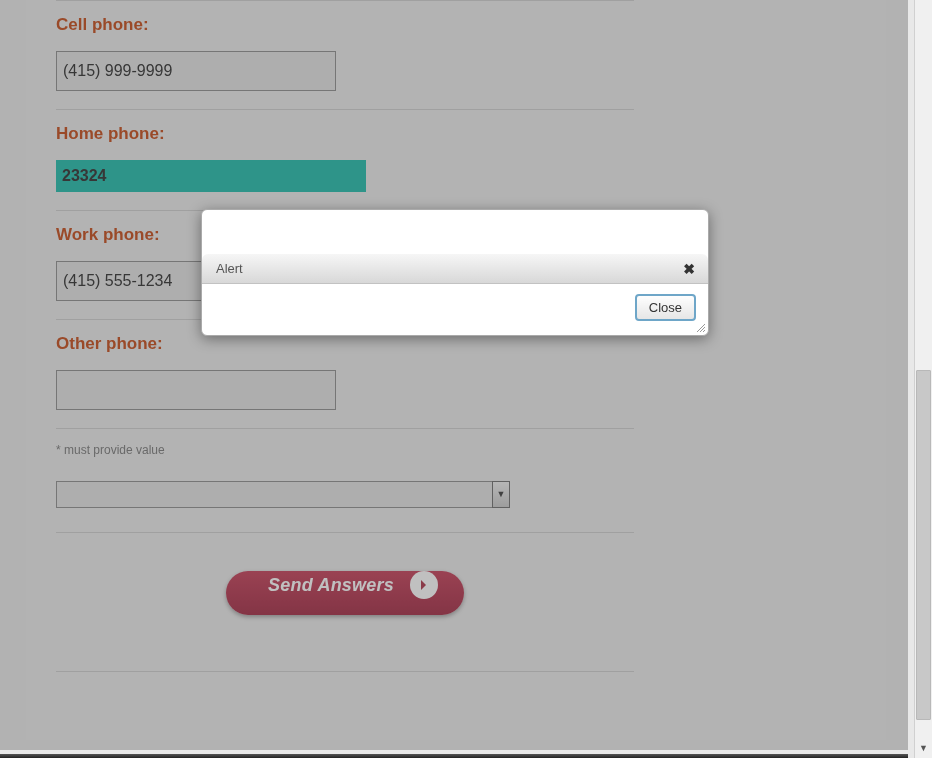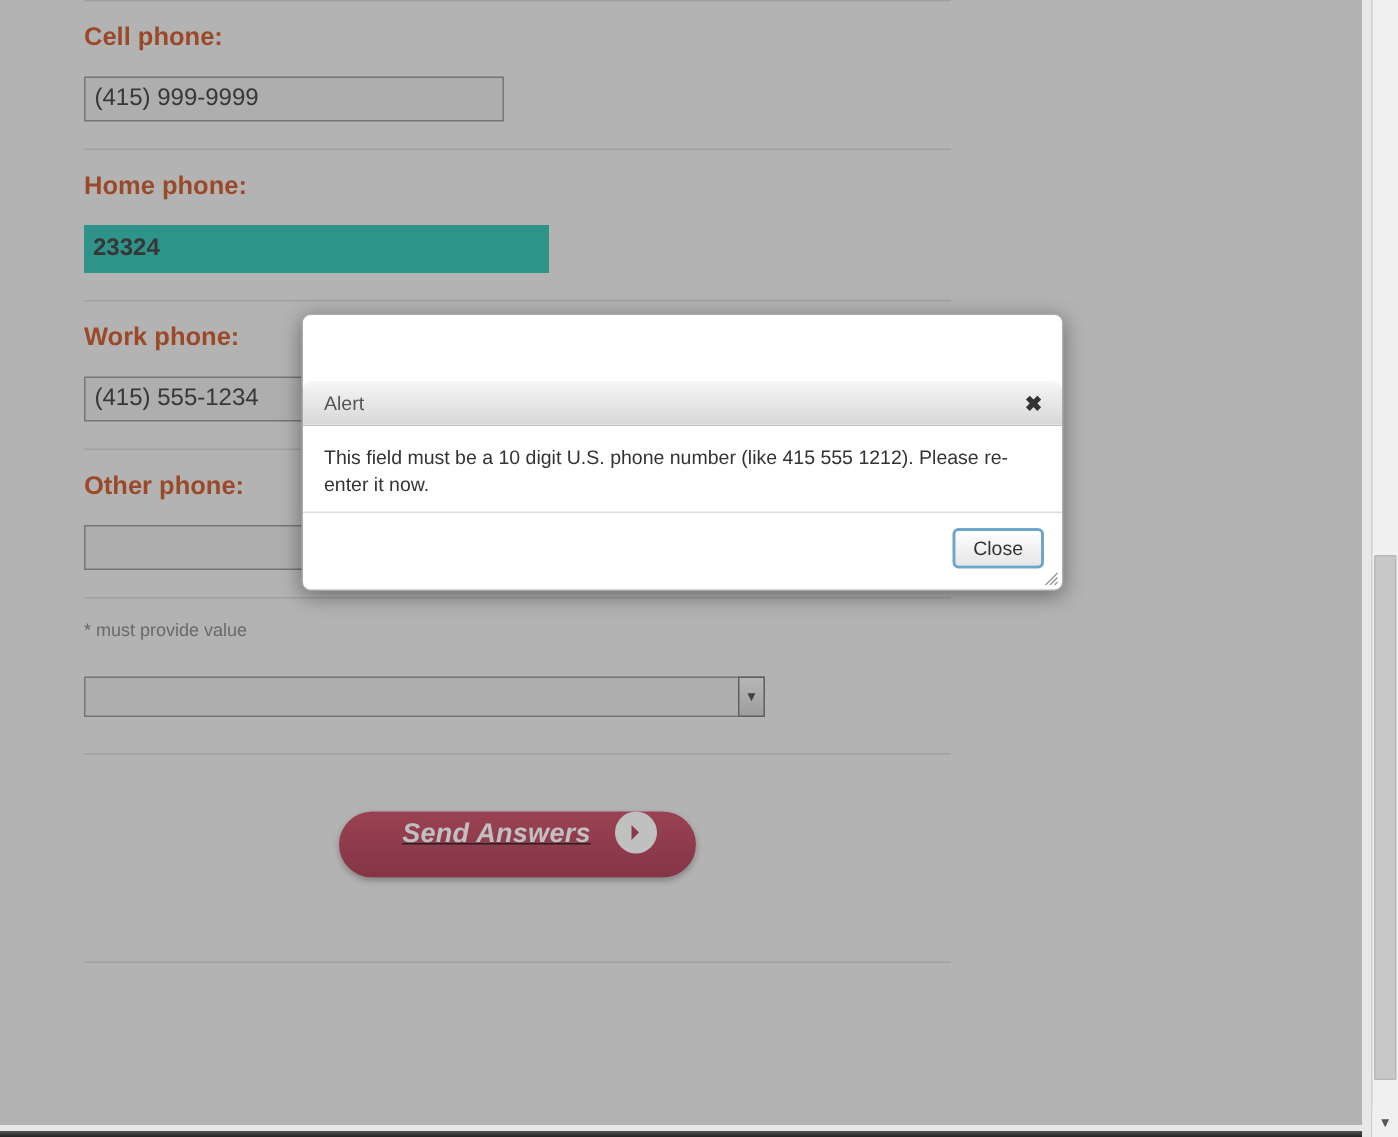--- a/index.html
+++ b/index.html
@@ -66,21 +66,21 @@
     .field-label {
       font-weight: bold;
       font-size: 17px;
       color: #c2410c;
       margin-bottom: 16px;
       display: block;
     }
     
     input.text-field {
       width: 280px;
-      height: 30px;
+      height: 40px;
       border: 1px solid #888;
       background: #e2e2e2;
       font-size: 16px;
       padding: 2px 6px;
       color: #222;
       font-family: Arial, Helvetica, sans-serif;
     }
     input.text-field.error {
       width: 310px;
       height: 32px;
@@ -142,21 +142,20 @@
       justify-content: center;
       gap: 16px;
       width: 238px;
       height: 44px;
       border-radius: 22px;
       background: linear-gradient(to bottom, #c2344f 0%, #9e1f3a 100%);
       border: none;
       box-shadow: 0 2px 4px rgba(0,0,0,0.35);
       cursor: pointer;
       padding: 0 10px 16px 26px;
-      text-decoration: underline;
     }
     .send-btn .label {
       color: #fff;
       font-weight: bold;
       font-size: 18px;
       font-style: italic;
       letter-spacing: 0.2px;
     }
     .send-btn .circle {
       width: 28px; height: 28px;
@@ -289,21 +288,20 @@
   </div>
 </div>
 
 <div class="dim-overlay"></div>
 
 <div class="dialog">
   <div class="dialog-titlebar">
     <span class="title">Alert</span>
     <span class="close-x">✖</span>
   </div>
-  <div class="dialog-body">This field must be a 10 digit U.S. phone number (like 415 555 1212). Please re-enter it now.</div>
   <div class="dialog-buttons">
     <button class="dialog-close-btn">Close</button>
   </div>
   <div class="resize-grip">
     <svg width="12" height="12" viewBox="0 0 12 12">
       <line x1="3" y1="11" x2="11" y2="3" stroke="#999" stroke-width="1"></line>
       <line x1="6" y1="11" x2="11" y2="6" stroke="#999" stroke-width="1"></line>
       <line x1="9" y1="11" x2="11" y2="9" stroke="#999" stroke-width="1"></line>
     </svg>
   </div>

